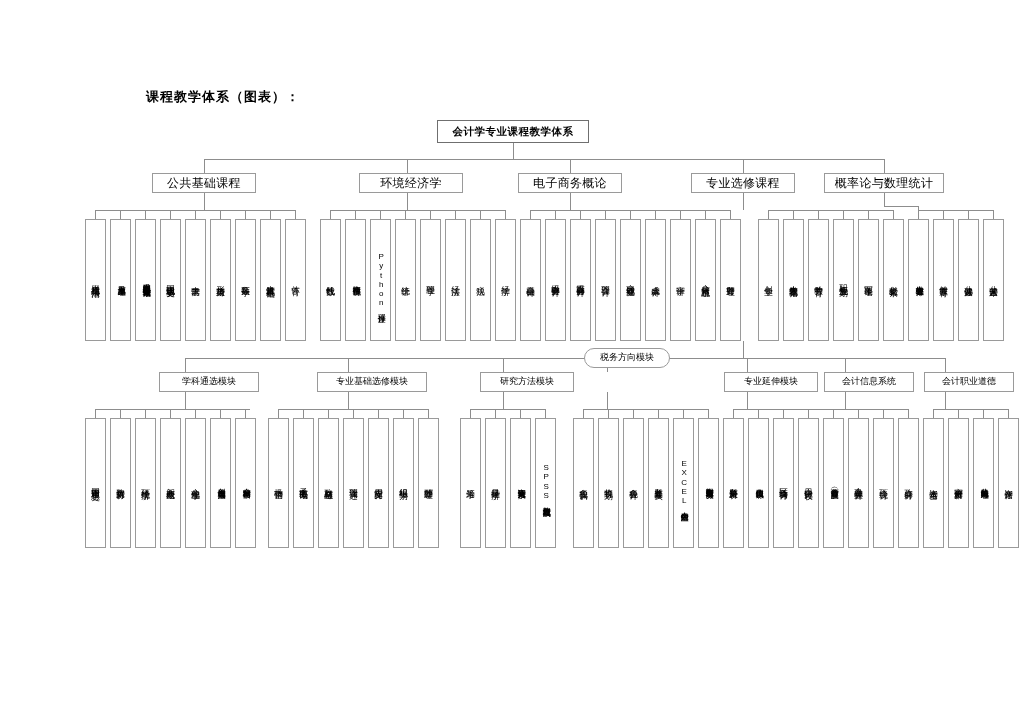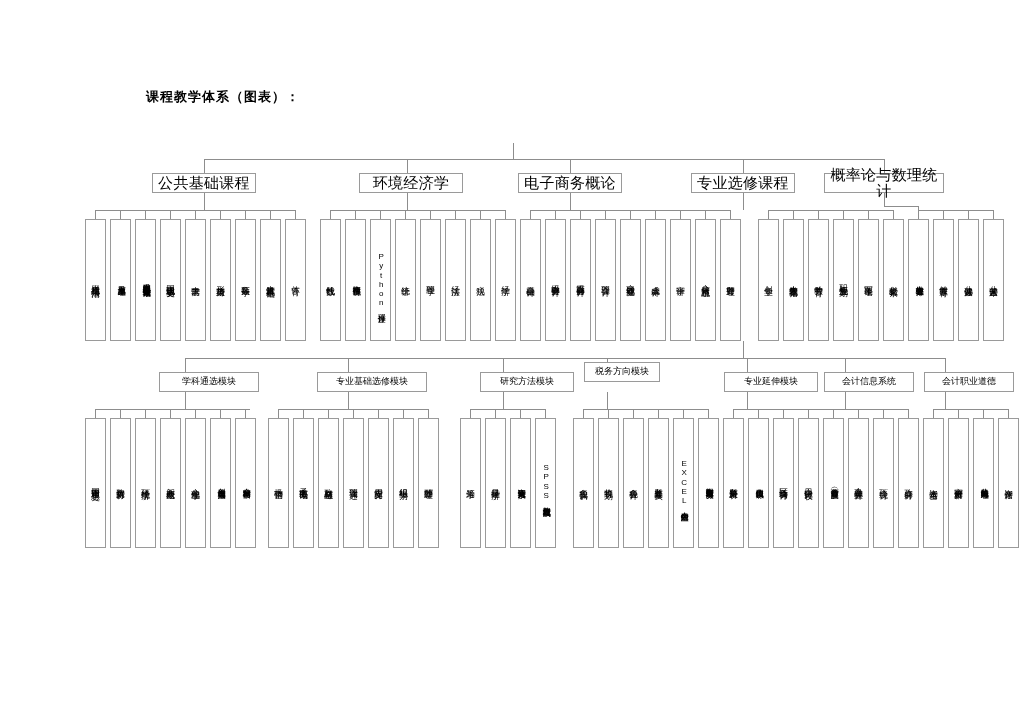--- a/index.html
+++ b/index.html
@@ -19,21 +19,21 @@
   .node{
     position:absolute;box-sizing:border-box;
     border:1px solid #9a9a9a;background:#ffffff;
     display:flex;align-items:center;justify-content:center;
     text-align:center;line-height:1.05;
   }
   .node.root{
     border:1px solid #6f6f6f;font-weight:bold;font-size:10.5px;
     letter-spacing:.5px;
   }
-  .node.lvl1{font-size:15px;letter-spacing:.3px;}
+  .node.lvl1{font-size:12px;letter-spacing:.3px;}
   .node.lvl2{font-size:9px;margin-left:24px;}
 
   
   .leaf{
     position:absolute;box-sizing:border-box;
     border:1px solid #9a9a9a;background:#fff;
     display:flex;align-items:center;justify-content:center;
   }
   .leaf span{
     writing-mode:vertical-rl;
@@ -50,20 +50,21 @@
   .ln.h{height:1px;}
   .ln.v{width:1px;}
 </style>
 </head>
 <body>
 
 <div id="stage">
 
   <div class="title">课程教学体系（图表）：</div>
 
+  <div class="node root" style="left:437px;top:120px;width:152px;height:23px;">会计学专业课程教学体系</div>
 
   <div class="ln v" style="left:513px;top:143px;height:16px;"></div>
 
   <div class="ln h" style="left:204px;top:159px;width:680px;"></div>
 
   <div class="ln v" style="left:204px;top:159px;height:14px;"></div>
   <div class="ln v" style="left:407px;top:159px;height:14px;"></div>
   <div class="ln v" style="left:570px;top:159px;height:14px;"></div>
   <div class="ln v" style="left:743px;top:159px;height:14px;"></div>
   <div class="ln v" style="left:884px;top:159px;height:14px;"></div>
@@ -245,21 +246,21 @@
   <div class="ln v" style="left:348px;top:358px;height:14px;"></div>
   <div class="ln v" style="left:503px;top:358px;height:14px;"></div>
   <div class="ln v" style="left:607px;top:358px;height:14px;"></div>
   <div class="ln v" style="left:747px;top:358px;height:14px;"></div>
   <div class="ln v" style="left:845px;top:358px;height:14px;"></div>
   <div class="ln v" style="left:945px;top:358px;height:14px;"></div>
 
   <div class="node lvl2" style="left:135px;top:372px;width:100px;height:20px;">学科通选模块</div>
   <div class="node lvl2" style="left:293px;top:372px;width:110px;height:20px;">专业基础选修模块</div>
   <div class="node lvl2" style="left:456px;top:372px;width:94px;height:20px;">研究方法模块</div>
-  <div class="node lvl2" style="left:560px;top:362px;width:76px;height:20px;">税务方向模块</div>
+  <div class="node lvl2" style="left:560px;top:348px;width:86px;height:20px;border-radius:10px;">税务方向模块</div>
   <div class="node lvl2" style="left:700px;top:372px;width:94px;height:20px;">专业延伸模块</div>
   <div class="node lvl2" style="left:800px;top:372px;width:90px;height:20px;">会计信息系统</div>
   <div class="node lvl2" style="left:900px;top:372px;width:90px;height:20px;">会计职业道德</div>
 
   <div class="ln v" style="left:185px;top:392px;height:17px;"></div>
   <div class="ln h" style="left:95px;top:409px;width:155px;"></div>
   <div class="ln v" style="left:95px;top:409px;height:9px;"></div>
   <div class="ln v" style="left:120px;top:409px;height:9px;"></div>
   <div class="ln v" style="left:145px;top:409px;height:9px;"></div>
   <div class="ln v" style="left:170px;top:409px;height:9px;"></div>

